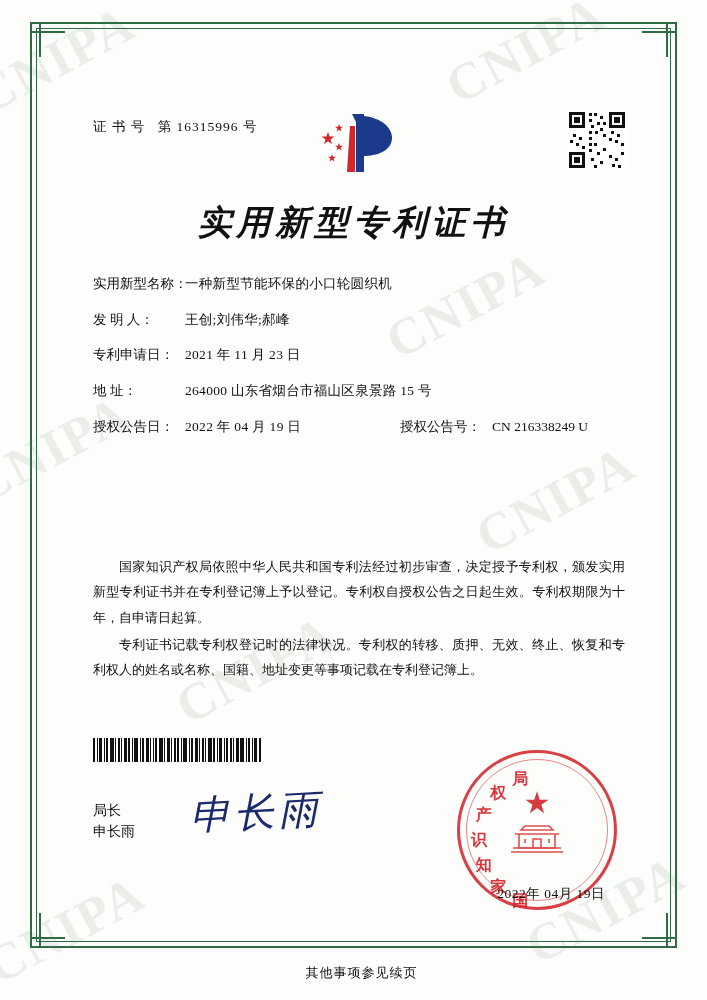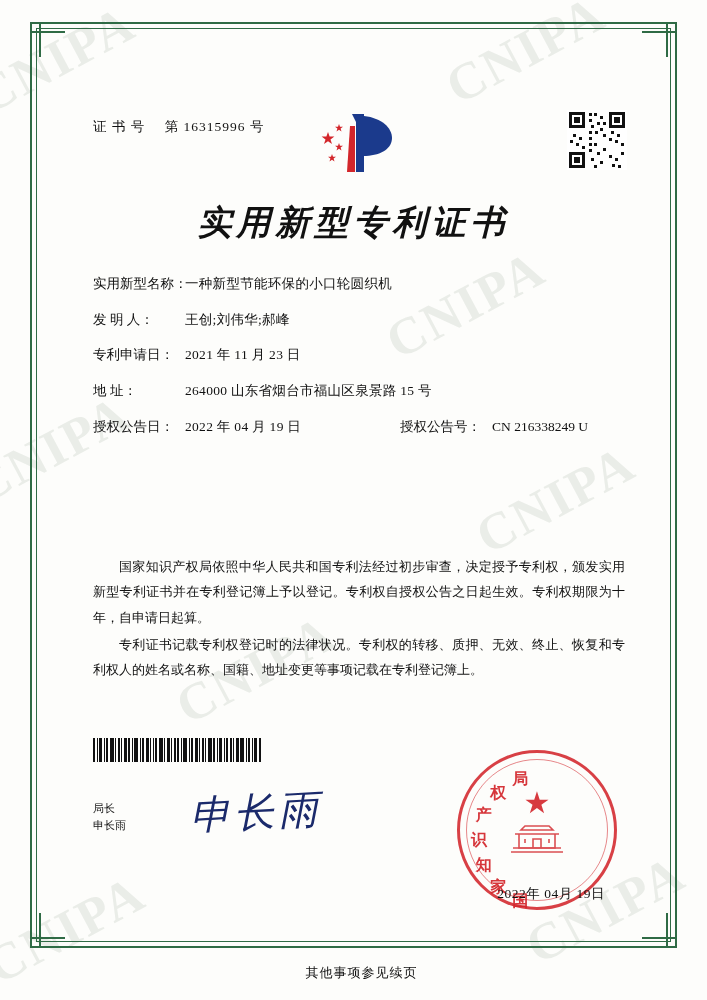--- a/index.html
+++ b/index.html
@@ -191,21 +191,21 @@
     display: block;
     background: #111;
     margin-right: 1.5px;
   }
 
   
   .sig-label {
     position: absolute;
     left: 33px;
     top: 740px;
-    font-size: 11px;
+    font-size: 14px;
     line-height: 1.5;
     color: #111;
   }
   .sig-script {
     position: absolute;
     left: 130px;
     top: 725px;
     font-size: 40px;
     color: #1b2a6b;
     font-family: "Liberation Serif", serif;
@@ -334,21 +334,21 @@
     <div class="corner br">
         <span class="h"></span>
         <span class="v"></span>
       </div>
   </div>
 
   <div class="content">
 
     <div class="cert-no">
       <span>证 书 号</span>
-      <span style="margin-left:15px;">第 16315996 号</span>
+      <span style="margin-left:8px;">第 16315996 号</span>
     </div>
 
     <div class="qr">
       <svg width="60" height="60" viewBox="0 0 60 60">
         <rect x="0" y="0" width="60" height="60" fill="#ffffff"></rect>
         <g fill="#111">
           <rect x="2" y="2" width="16" height="16"></rect>
             <rect x="5" y="5" width="10" height="10" fill="#fff"></rect>
             <rect x="7" y="7" width="6" height="6"></rect>
           <rect x="42" y="2" width="16" height="16"></rect>

